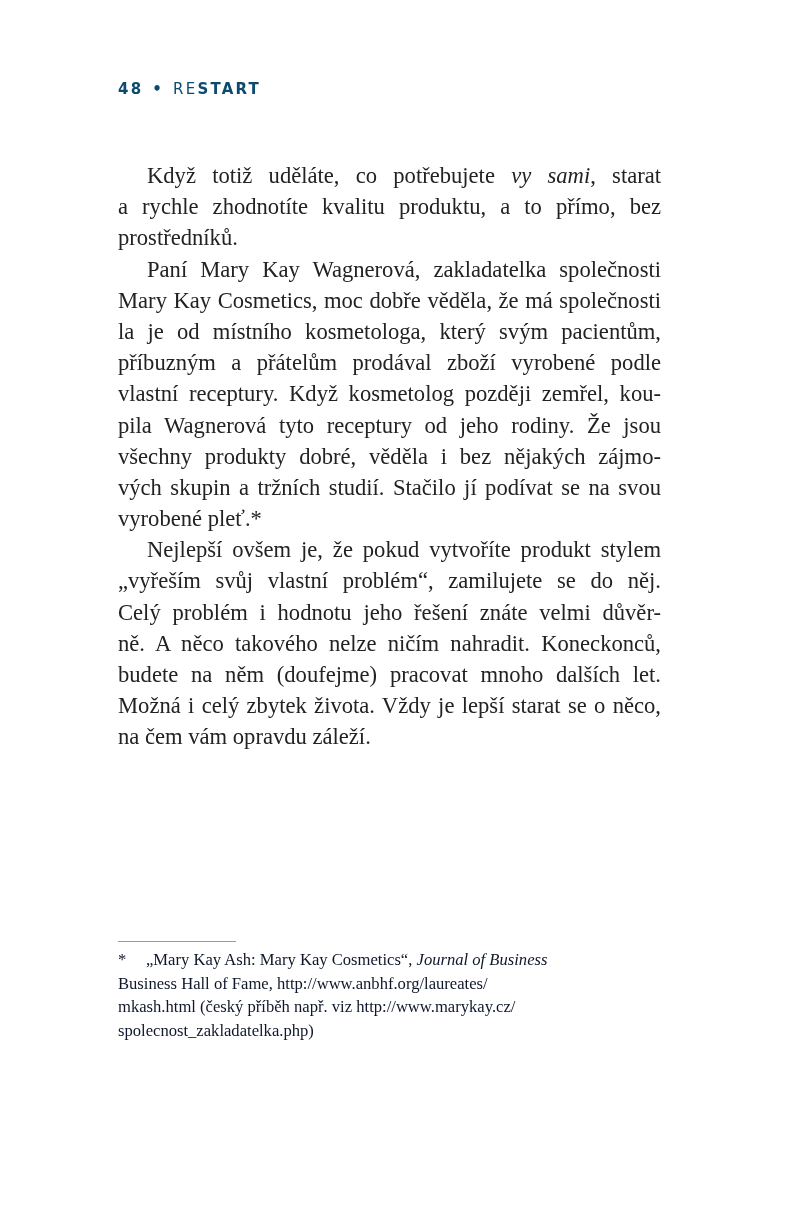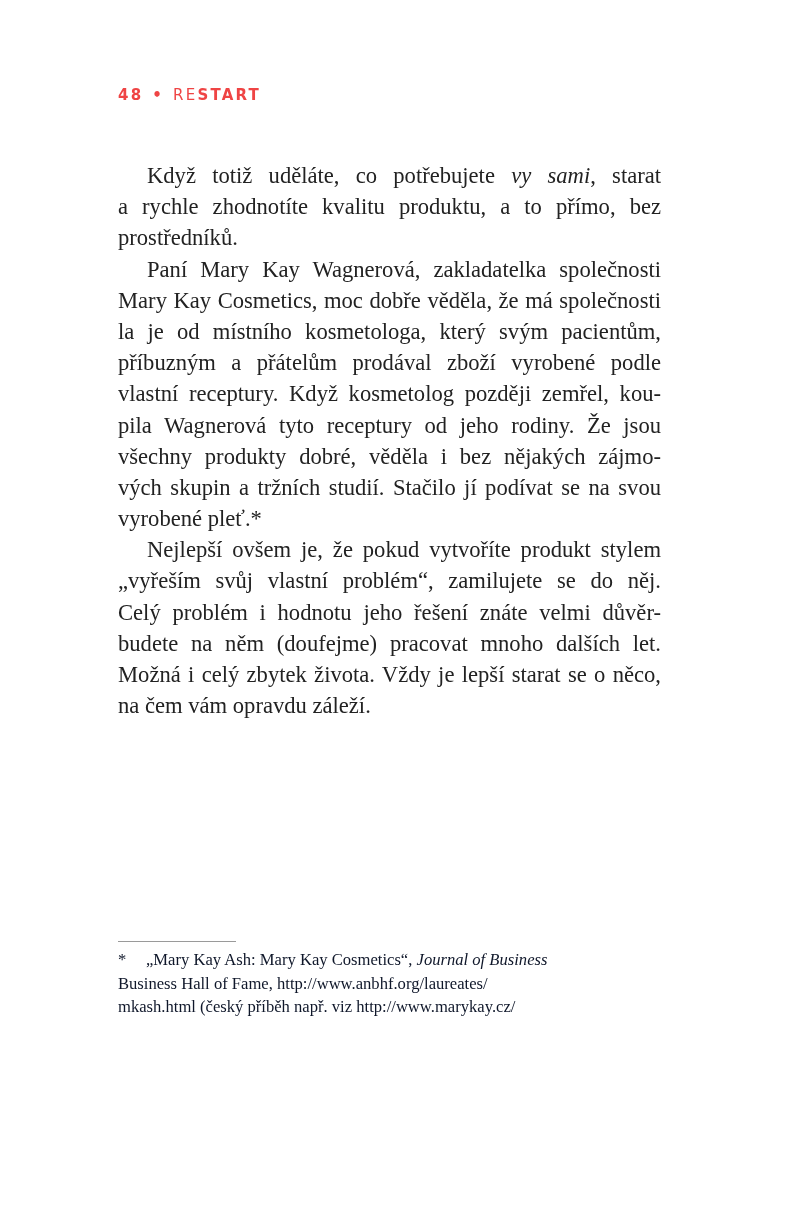--- a/index.html
+++ b/index.html
@@ -16,25 +16,25 @@
   .page {
     position: absolute;
     left: 0; top: 0;
     width: 797px;
     height: 1210px;
     background: #ffffff;
   }
   .running-head {
     position: absolute;
     left: 118px;
-    top: 86px;
+    top: 80px;
     font-family: "DejaVu Sans", "Liberation Sans", sans-serif;
     font-size: 15px;
     letter-spacing: 2.2px;
-    color: #ef4444;
+    color: #0c4a6e;
     white-space: nowrap;
   }
   .running-head .pagenum { font-weight: bold; }
   .running-head .bullet { margin: 0 9px; font-weight: bold; }
   .running-head .re { font-weight: normal; }
   .running-head .start { font-weight: bold; }
 
   .body-text {
     position: absolute;
     left: 118px;
@@ -114,27 +114,29 @@
         <span class="line"><span>vlastní receptury. Když kosmetolog později zemřel, kou-</span></span>
         <span class="line"><span>pila Wagnerová tyto receptury od jeho rodiny. Že jsou</span></span>
         <span class="line"><span>všechny produkty dobré, věděla i bez nějakých zájmo-</span></span>
         <span class="line"><span>vých skupin a tržních studií. Stačilo jí podívat se na svou</span></span>
         <span class="line last"><span>vyrobené pleť.*</span></span>
       </div>
       <div>
         <span class="line indent"><span>Nejlepší ovšem je, že pokud vytvoříte produkt stylem</span></span>
         <span class="line"><span>„vyřeším svůj vlastní problém“, zamilujete se do něj.</span></span>
         <span class="line"><span>Celý problém i hodnotu jeho řešení znáte velmi důvěr-</span></span>
+        <span class="line"><span>ně. A něco takového nelze ničím nahradit. Koneckonců,</span></span>
         <span class="line"><span>budete na něm (doufejme) pracovat mnoho dalších let.</span></span>
         <span class="line"><span>Možná i celý zbytek života. Vždy je lepší starat se o něco,</span></span>
         <span class="line last"><span>na čem vám opravdu záleží.</span></span>
       </div>
     </div>
 
   <div class="footnote-rule"></div>
 
   <div class="footnote" id="footnote">
       <span class="fline"><span class="marker">*</span><span>„Mary Kay Ash: Mary Kay Cosmetics“, </span><span class="it">Journal of Business</span></span>
       <span class="fline"><span>Business Hall of Fame, http://www.anbhf.org/laureates/</span></span>
       <span class="fline"><span>mkash.html (český příběh např. viz http://www.marykay.cz/</span></span>
+      <span class="fline"><span>spolecnost_zakladatelka.php)</span></span>
     </div>
 
 </div>
 
 </body></html>

